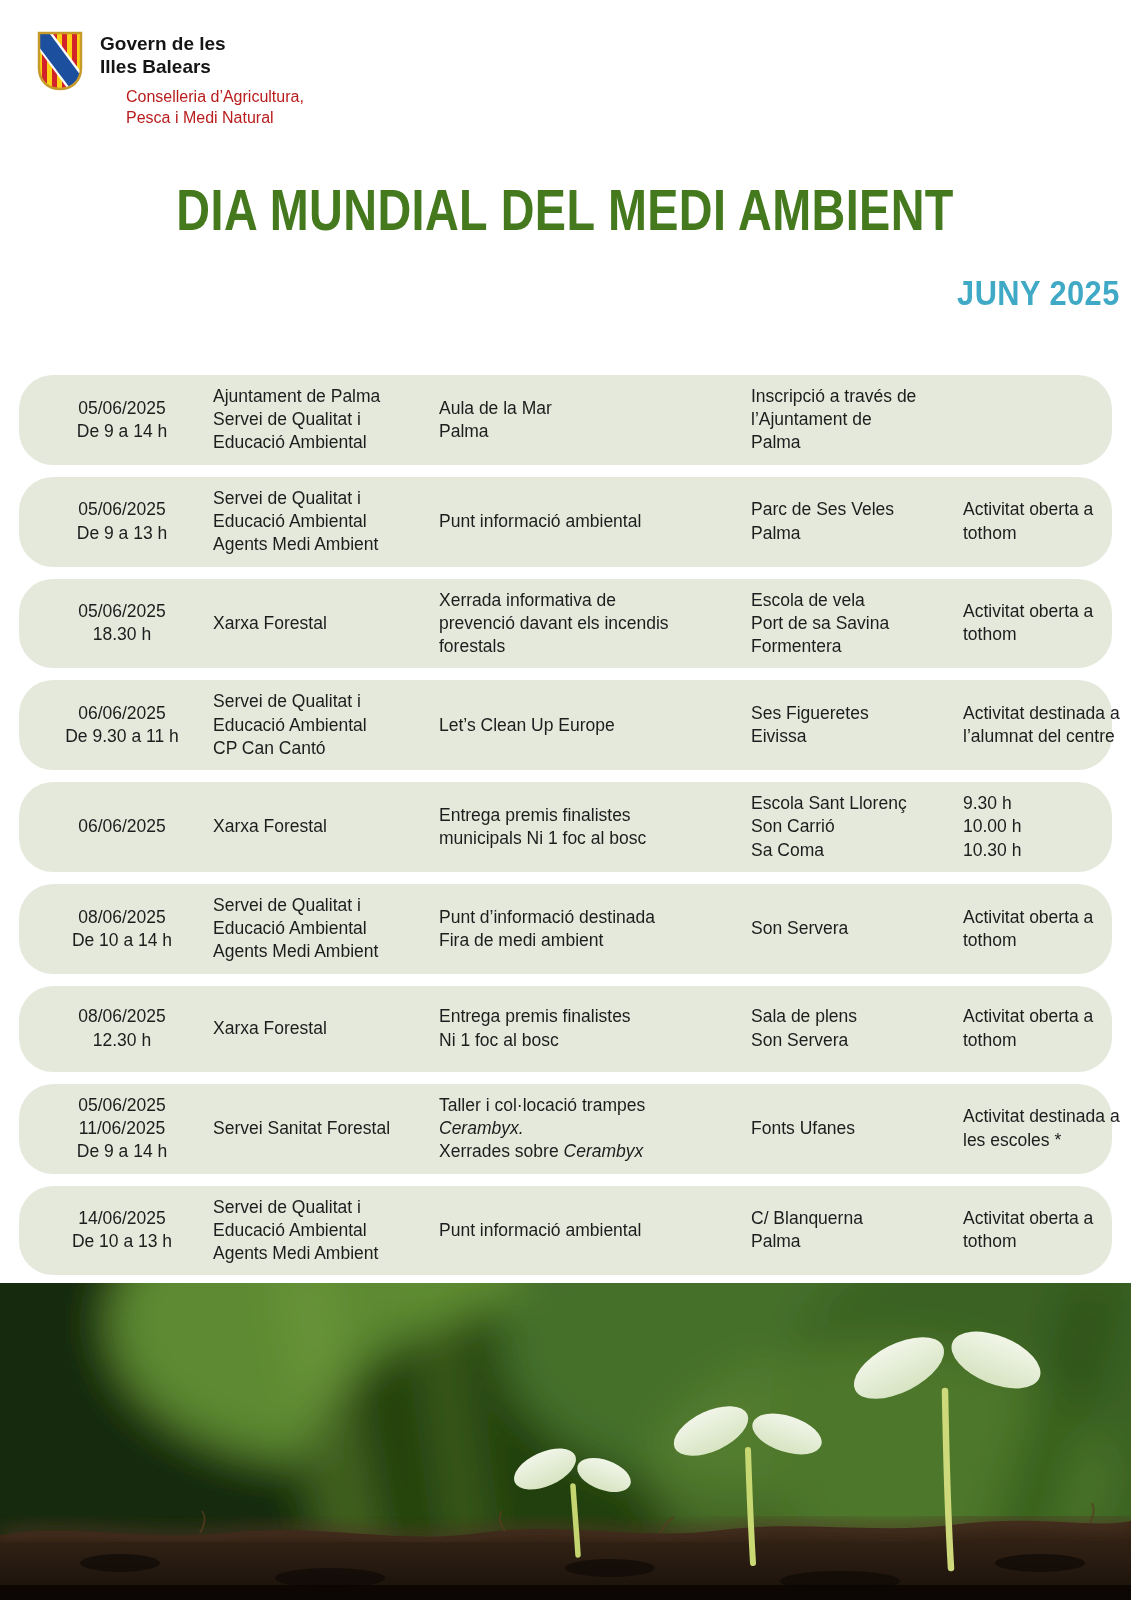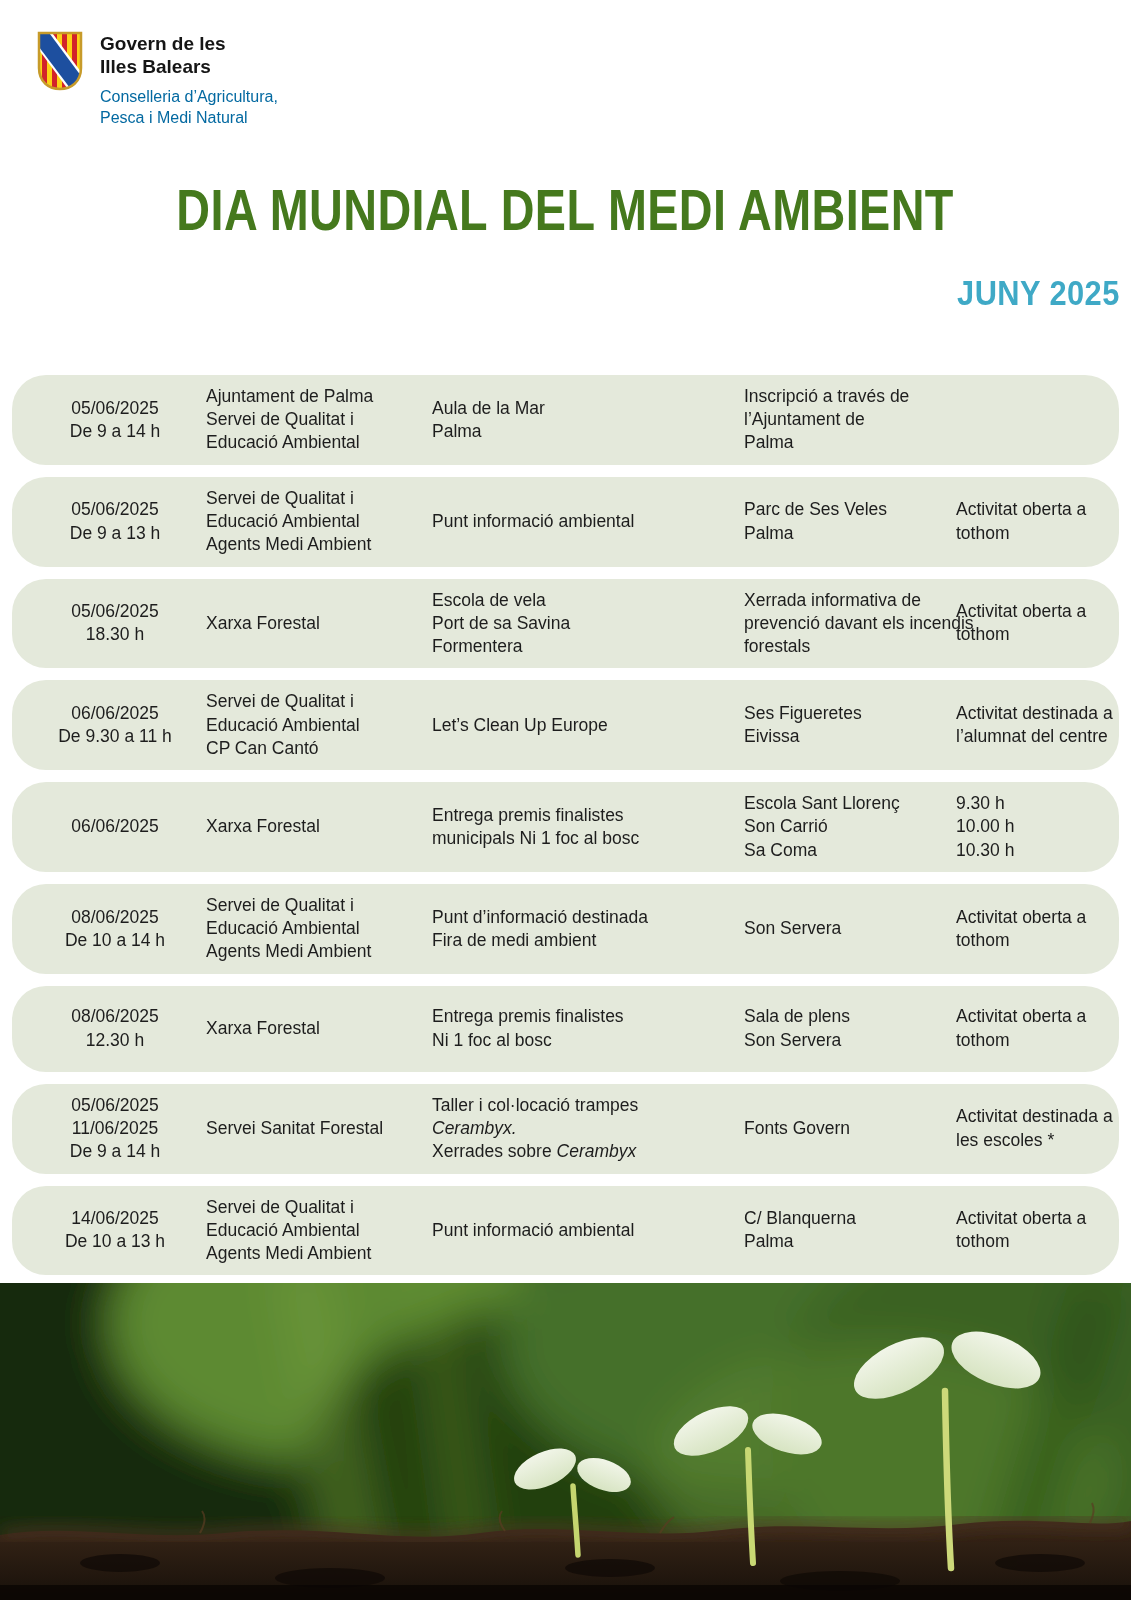--- a/index.html
+++ b/index.html
@@ -10,28 +10,28 @@
     background:#ffffff;
     font-family:"Liberation Sans", sans-serif;
     color:#1d1d1d;
     overflow:hidden;
   }
   
   .header{display:flex;align-items:flex-start;gap:16px;padding:30px 0 0 36px;}
   .logo-shield{flex:0 0 auto;}
   .logo-text{padding-top:2px;}
   .logo-name{font-weight:bold;font-size:19px;line-height:1.22;color:#151515;}
-  .logo-dept{font-size:16px;line-height:1.3;margin-top:9px;color:#0369a1;}
+  .logo-dept{font-size:16px;line-height:1.3;margin-top:9px;color:#b91c1c;margin-left:26px;}
   
   .title{margin:48px 8px 0;text-align:center;font-size:57px;font-weight:bold;color:#45791d;letter-spacing:.5px;}
   .title .squeeze{display:inline-block;transform:scaleX(.82);transform-origin:center;white-space:nowrap;}
   .subtitle{margin:30px 0 0;text-align:right;font-size:35px;font-weight:bold;color:#3fa9c6;letter-spacing:.5px;}
   .subtitle .squeeze{display:inline-block;transform:scaleX(.88);transform-origin:center;white-space:nowrap;}
   
-  .schedule{margin:62px 12px 0;display:flex;flex-direction:column;gap:12px;}
+  .schedule{margin:62px 19px 0;display:flex;flex-direction:column;gap:12px;}
   .row{
     background:#e4e9db;
     border-radius:34px;
     display:grid;
     grid-template-columns:150px 210px 296px 196px auto;
     column-gap:16px;
     align-items:center;
     padding:10px 28px;
     min-height:66px;
   }
@@ -133,30 +133,30 @@
     </div>
 
     <div class="row">
       <div class="cell date">
           <div class="cell-line">05/06/2025</div>
           <div class="cell-line">18.30 h</div>
         </div>
       <div class="cell org">
           <div class="cell-line">Xarxa Forestal</div>
         </div>
+      <div class="cell act">
+          <div class="cell-line">Xerrada informativa de</div>
+          <div class="cell-line">prevenció davant els incendis</div>
+          <div class="cell-line">forestals</div>
+        </div>
       <div class="cell loc">
           <div class="cell-line">Escola de vela</div>
           <div class="cell-line">Port de sa Savina</div>
           <div class="cell-line">Formentera</div>
         </div>
-      <div class="cell act">
-          <div class="cell-line">Xerrada informativa de</div>
-          <div class="cell-line">prevenció davant els incendis</div>
-          <div class="cell-line">forestals</div>
-        </div>
       <div class="cell note">
           <div class="cell-line">Activitat oberta a</div>
           <div class="cell-line">tothom</div>
         </div>
     </div>
 
     <div class="row">
       <div class="cell date">
           <div class="cell-line">06/06/2025</div>
           <div class="cell-line">De 9.30 a 11 h</div>
@@ -255,21 +255,21 @@
         </div>
       <div class="cell org">
           <div class="cell-line">Servei Sanitat Forestal</div>
         </div>
       <div class="cell act">
           <div class="cell-line">Taller i col·locació trampes</div>
           <div class="cell-line"><i>Cerambyx.</i></div>
           <div class="cell-line">Xerrades sobre <i>Cerambyx</i></div>
         </div>
       <div class="cell loc">
-          <div class="cell-line">Fonts Govern</div>
+          <div class="cell-line">Fonts Ufanes</div>
         </div>
       <div class="cell note">
           <div class="cell-line">Activitat destinada a</div>
           <div class="cell-line">les escoles *</div>
         </div>
     </div>
 
     <div class="row">
       <div class="cell date">
           <div class="cell-line">14/06/2025</div>

